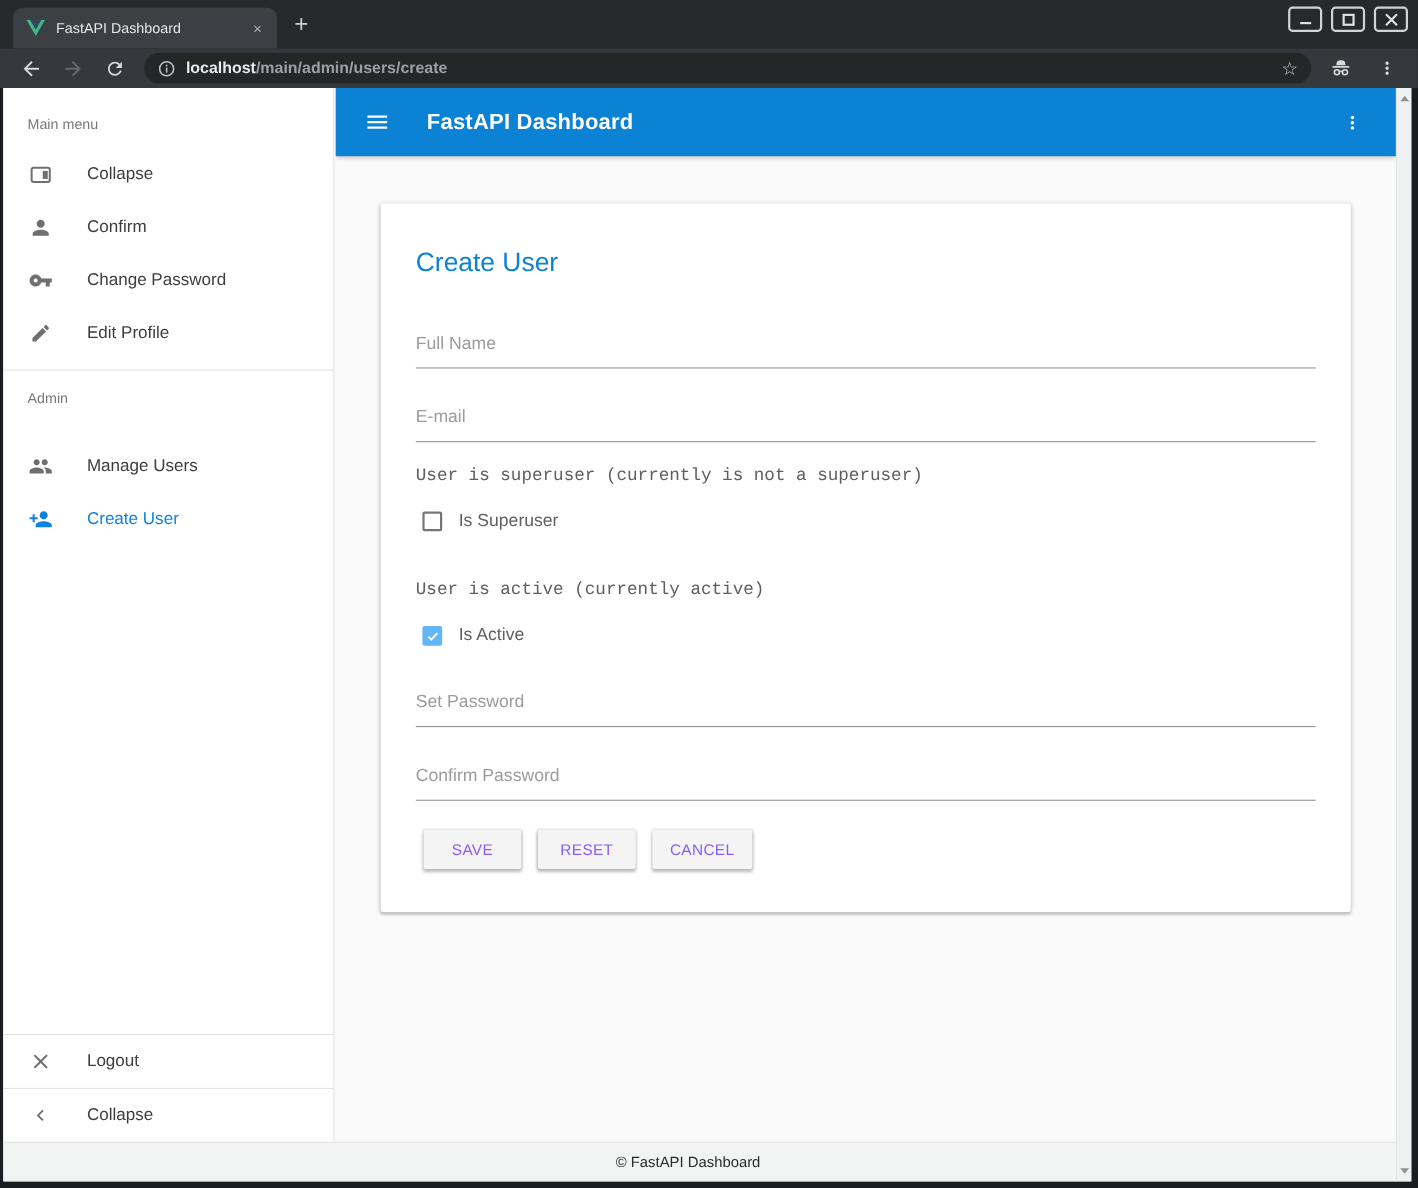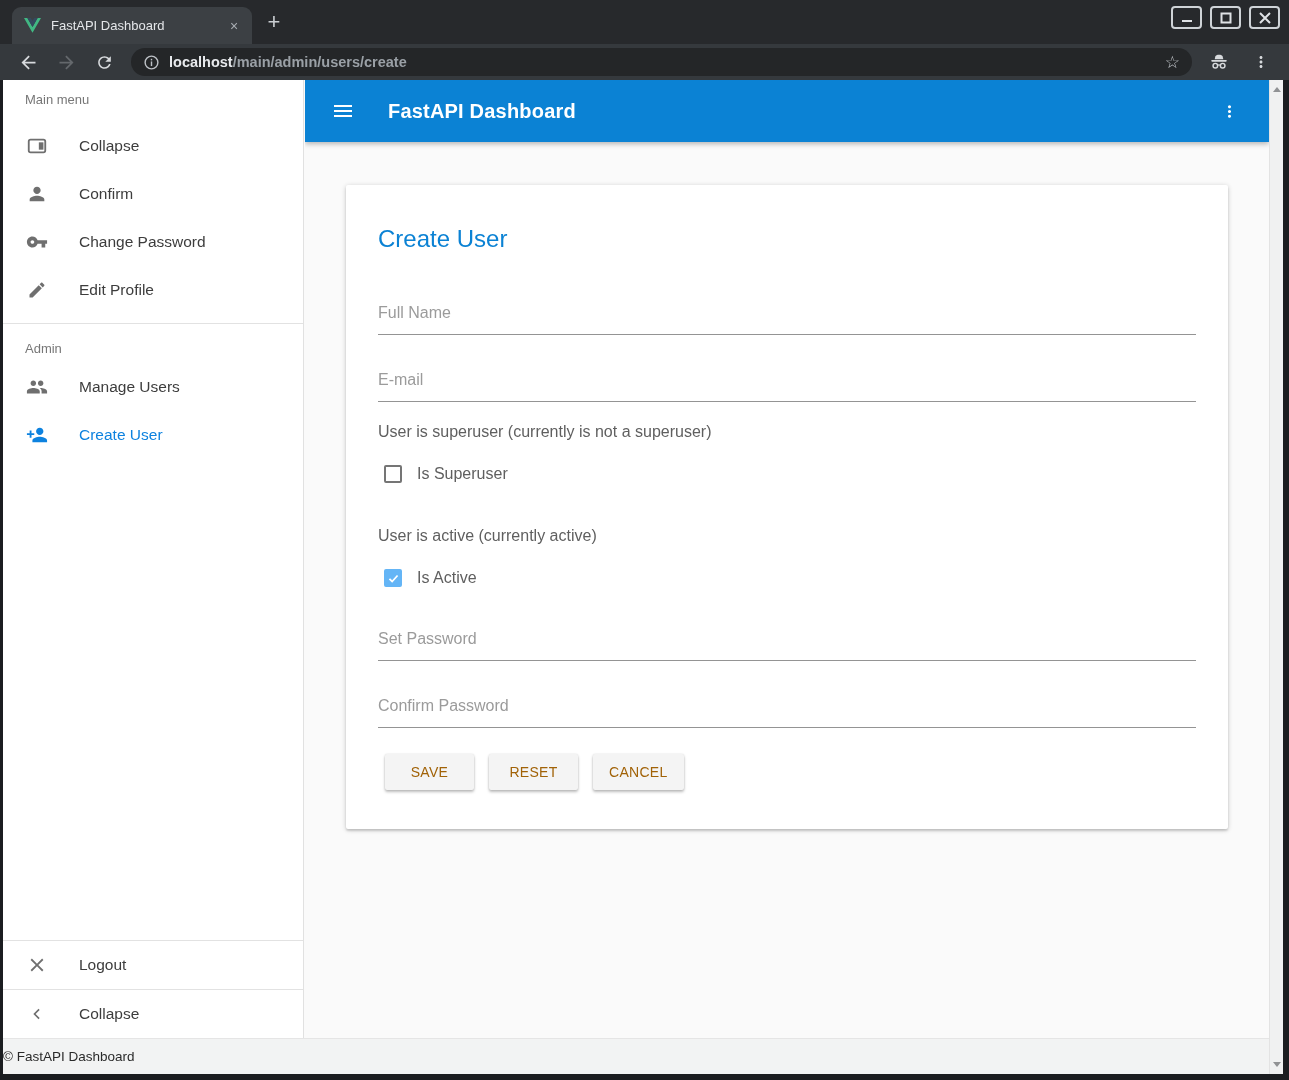--- a/index.html
+++ b/index.html
@@ -31,29 +31,29 @@
   .tool-right{display:flex;align-items:center;gap:4px;flex:none;}
 
   
   .content{position:absolute;left:3px;top:80px;right:6px;bottom:6px;background:#fafafa;}
   .scrollbar{position:absolute;right:0;top:0;bottom:0;width:14px;background:#f0f1f1;border-left:1px solid #e3e3e3;}
   .sb-up,.sb-down{position:absolute;left:3px;width:0;height:0;
      border-left:4px solid transparent;border-right:4px solid transparent;}
   .sb-up{top:7px;border-bottom:5px solid #909294;}
   .sb-down{bottom:7px;border-top:5px solid #909294;}
   .page-footer{position:absolute;left:0;right:14px;bottom:0;height:36px;background:#f2f3f3;
-     border-top:1px solid #e5e5e5;display:flex;align-items:center;justify-content:flex-start;
+     border-top:1px solid #e5e5e5;display:flex;align-items:center;justify-content:center;
      padding-right:21px;font-size:13.5px;color:#2a2a2a;}
 
   
   .sidebar{position:absolute;left:0;top:0;width:301px;bottom:36px;background:#fff;
      border-right:1px solid #e1e1e1;display:flex;flex-direction:column;}
   .side-label{font-size:13px;color:#777;padding:0 0 0 22px;height:20px;line-height:20px;}
-  .side-label.first{margin-top:10px;margin-bottom:12px;}
-  .side-label.second{margin-top:15px;margin-bottom:4px;}
+  .side-label.first{margin-top:23px;margin-bottom:12px;}
+  .side-label.second{margin-top:15px;margin-bottom:28px;}
   .side-item{height:48px;display:flex;align-items:center;padding-left:22px;color:#3d3d3d;
      font-size:15.5px;cursor:default;}
   .side-item .icn{width:24px;height:24px;color:#6f6f6f;flex:none;display:flex;align-items:center;justify-content:center;}
   .side-item .lbl{margin-left:30px;}
   .side-item.active{color:var(--active-item);}
   .side-item.active .icn{color:var(--active-item);}
   .divider{height:1px;background:#e2e2e2;margin-top:9px;}
   .side-spacer{flex:1;}
   .bottom-divider{height:1px;background:#e2e2e2;}
 
@@ -69,34 +69,34 @@
      padding:38px 32px 39px;}
   .card-title{color:var(--accent);font-size:24px;font-weight:500;line-height:32px;}
   .tfield{display:block;width:100%;border:none;outline:none;background:transparent;
      border-bottom:1px solid #949494;font-size:16px;color:#333;padding:0 0 12px;
      font-family:inherit;border-radius:0;}
   .tfield::placeholder{color:#9b9b9b;opacity:1;}
   .f1{margin-top:49px;}
   .f2{margin-top:36px;}
   .f3{margin-top:43px;}
   .f4{margin-top:36px;}
-  .note{font-size:16px;color:#5f5f5f;}
+  .note{font-size:16px;color:#5f5f5f;font-family:Liberation Mono, monospace;}
   .note1{margin-top:21px;}
   .note2{margin-top:44px;}
   .cbrow{display:flex;align-items:center;margin-top:24px;margin-left:6px;}
   .cb{width:18px;height:18px;border:2px solid #757575;border-radius:2px;flex:none;
       display:flex;align-items:center;justify-content:center;background:#fff;}
   .cb svg{display:none;}
   .cb.checked{background:var(--check);border-color:var(--check);}
   .cb.checked svg{display:block;}
   .cblabel{font-size:16px;color:#5f5f5f;margin-left:15px;}
   .btnrow{display:flex;gap:15px;margin-top:26px;margin-left:7px;}
   .btn{min-width:89px;height:36px;background:#f4f4f4;border:none;border-radius:2px;
      box-shadow:0 2px 3px rgba(0,0,0,.26), 0 0 2px rgba(0,0,0,.12);
-     font-size:14px;font-weight:500;color:#a16207;font-family:inherit;padding:0 16px;letter-spacing:.3px;}
+     font-size:14px;font-weight:500;color:#8b5cf6;font-family:inherit;padding:0 16px;letter-spacing:.3px;}
 </style>
 </head>
 <body>
 
 <div class="window" style="--accent: #0b82d4; --active-item: #0d82df; --check: #64b5f6;">
 
   <div class="tabstrip">
     <div class="tab">
       <svg class="favicon" viewBox="0 0 24 21">
         <polygon points="0,0 12,20.8 24,0 19.2,0 12,12.5 4.8,0" fill="#41b883"></polygon>

